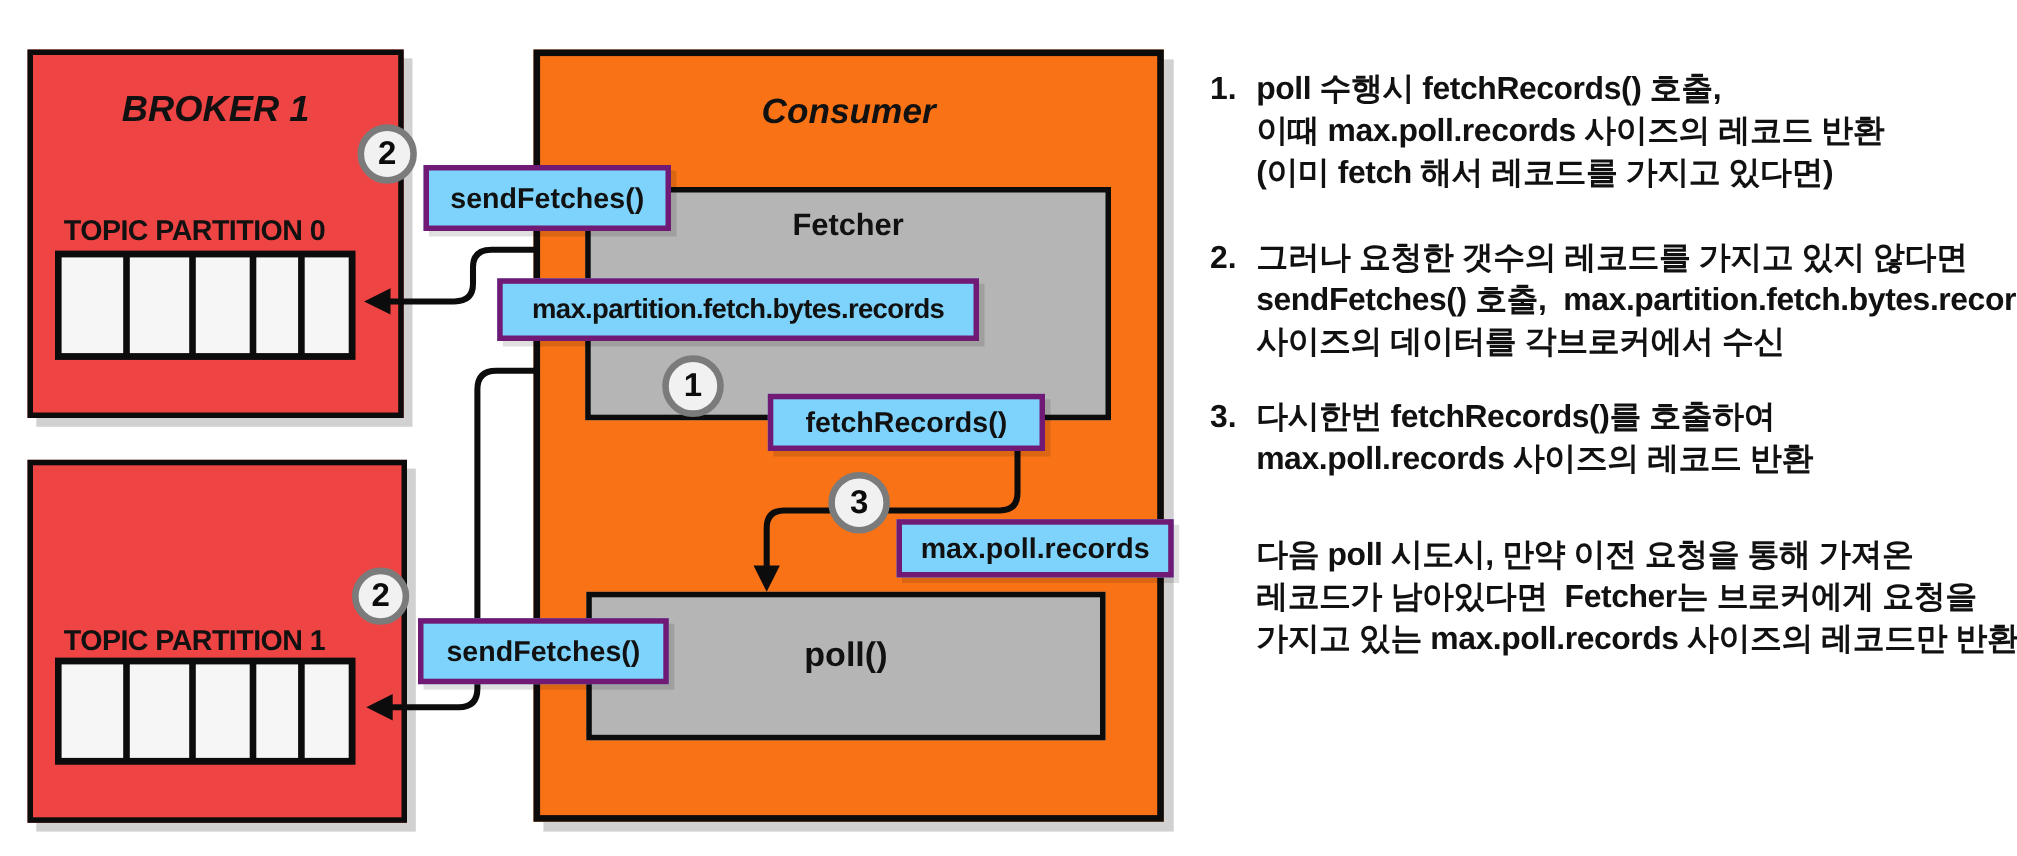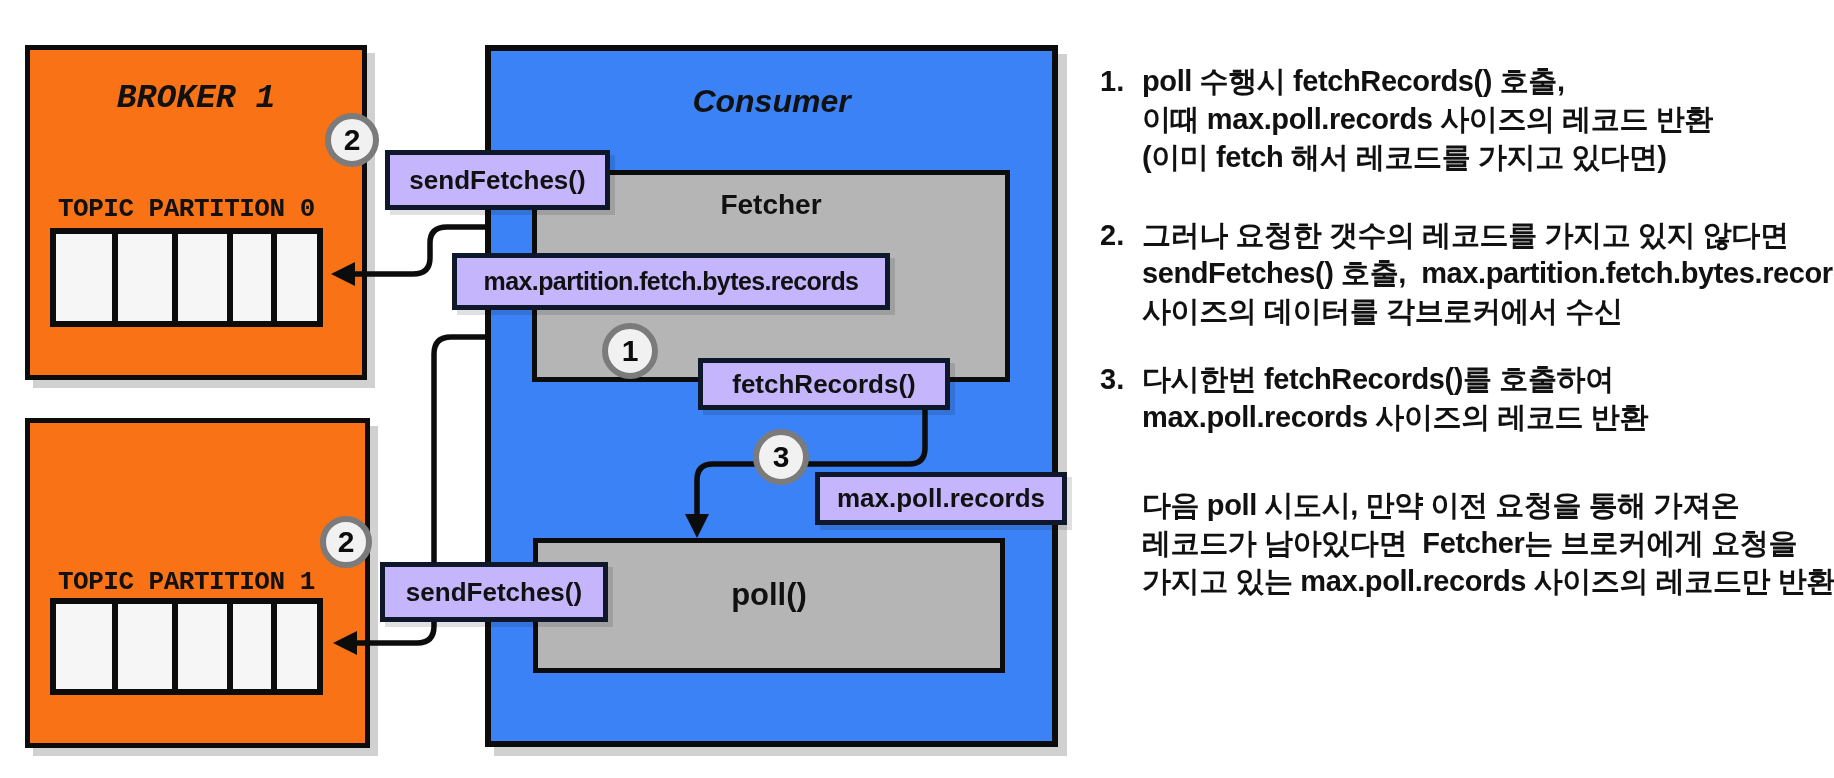--- a/index.html
+++ b/index.html
@@ -4,38 +4,38 @@
 <style>
   html,body{margin:0;padding:0;background:#ffffff;}
   .stage{
     position:relative; width:1834px; height:778px; overflow:hidden;
     background:#ffffff;
     font-family:"Liberation Sans","DejaVu Sans",sans-serif;
     -webkit-font-smoothing:antialiased;
   }
   
   .bigbox{position:absolute; box-sizing:border-box; border:5px solid #0c0c0c;}
-  .broker{background:#f97316; box-shadow:8px 8px 0 rgba(0,0,0,0.18); z-index:1;font-family:Liberation Mono, monospace;}
-  .consumer{background:#3b82f6; border-width:6px; box-shadow:9px 9px 0 rgba(0,0,0,0.18); z-index:1;text-decoration:underline;}
+  .broker{background:#ef4444; box-shadow:8px 8px 0 rgba(0,0,0,0.18); z-index:1;}
+  .consumer{background:#f97316; border-width:6px; box-shadow:9px 9px 0 rgba(0,0,0,0.18); z-index:1;text-decoration:underline;}
   .innerbox{position:absolute; box-sizing:border-box; border:5px solid #0c0c0c; background:#b5b5b5;}
   .boxtitle{
     position:absolute; left:0; right:0; text-align:center;
     font-weight:bold; font-style:italic; font-size:33px; color:#111; letter-spacing:0px;
   }
   .innerlabel{position:absolute; left:0; right:0; text-align:center; font-weight:bold; font-size:28px; color:#111;}
   
   .part-label{position:absolute; font-weight:bold; font-size:26px; color:#111; letter-spacing:-0.5px;}
   .part-row{
     position:absolute; box-sizing:border-box; border:6px solid #0c0c0c; background:#0c0c0c;
     display:flex; gap:6px;
   }
   .cell{background:#f6f6f6; flex-grow:1; flex-basis:0;}
   
   .tag{
-    position:absolute; box-sizing:border-box; border:5px solid #0f172a; background:#c4b5fd;
+    position:absolute; box-sizing:border-box; border:5px solid #701a75; background:#7dd3fc;
     display:flex; align-items:center; justify-content:center;
     font-weight:bold; font-size:26px; color:#111; z-index:3;
     box-shadow:5px 5px 0 rgba(0,0,0,0.12);
     white-space:nowrap;
   }
   .tag.small-text{font-size:25px; letter-spacing:-0.6px;}
   
   .badge{
     position:absolute; box-sizing:border-box; border-radius:50%;
     border:6px solid #7b7b7b; background:#f1f1f1; color:#0c0c0c;

